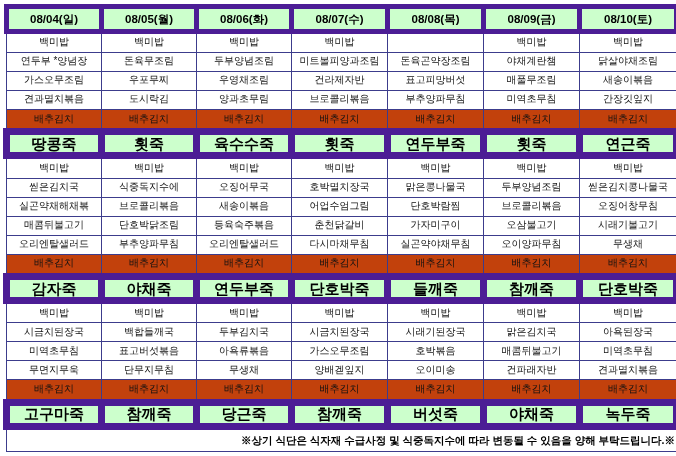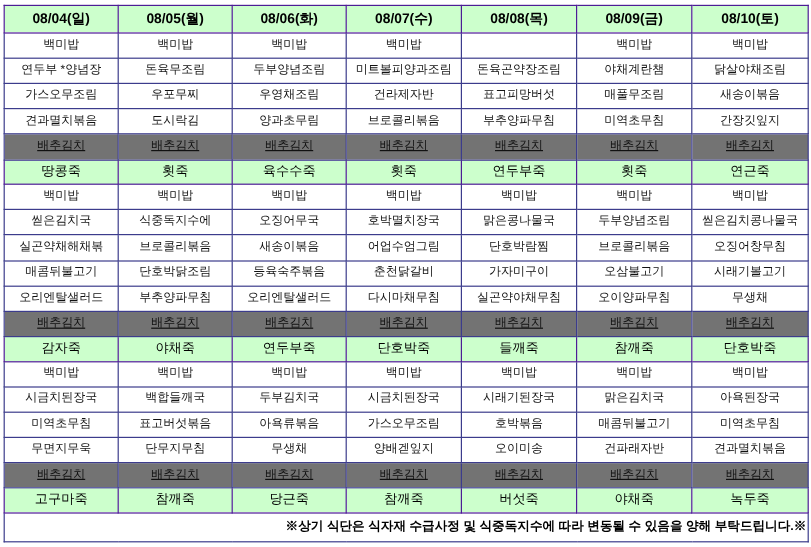--- a/index.html
+++ b/index.html
@@ -36,43 +36,42 @@
     line-height: 1.05;
     white-space: nowrap;
     overflow: hidden;
   }
   
   tr.date-row td {
     background: #ccffcc;
     font-weight: bold;
     font-size: 11.5px;
     height: 19px;
-    border: 1px solid #4c1d95;
+    border: 5px solid #4c1d95;
     color: #000000;
   }
   
   tr.band-row td {
     background: #ccffcc;
-    font-weight: normal;
-    font-size: 11px;
+    font-weight: bold;
+    font-size: 15px;
     height: 17px;
     color: #000000;
-    border: 1px solid #4c1d95;
+    border: 7px solid #4c1d95;
   }
   tr.dish-row td {
     height: 17.5px;
     background: #ffffff;
   }
   tr.dish-row td.rice {
     font-weight: normal;
   }
   tr.kimchi-row td {
     height: 17.5px;
-    background: #737373;
-    text-decoration: underline;
+    background: #c2410c;
   }
   td.blank-cell {
     background: #e9e9e9;
     border: 1px solid #3c3c8c;
   }
   tr.footer-row td {
     background: #ffffff;
     font-size: 10.5px;
     font-weight: bold;
     height: 20px;

